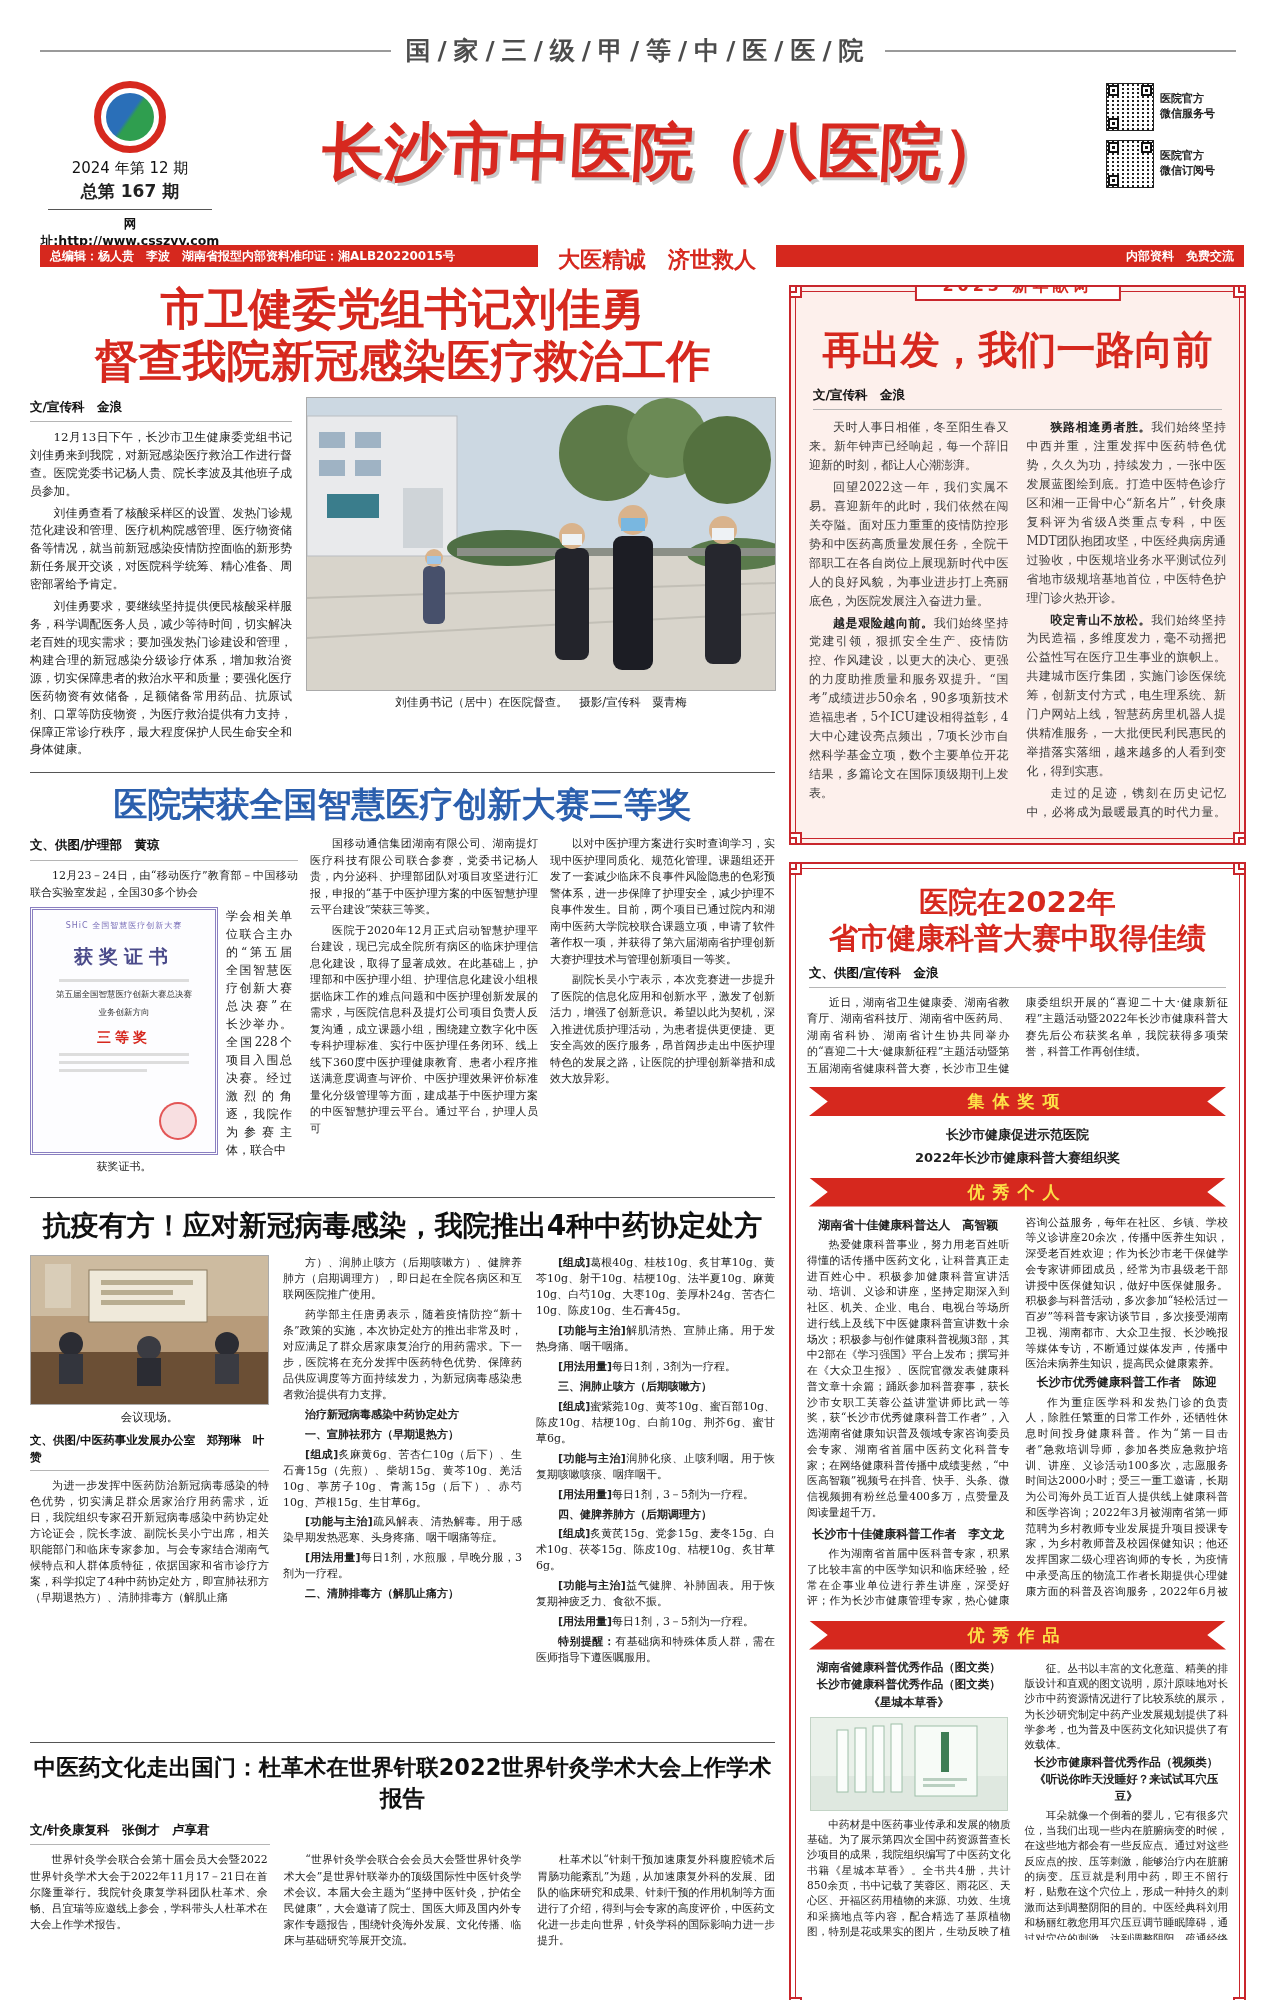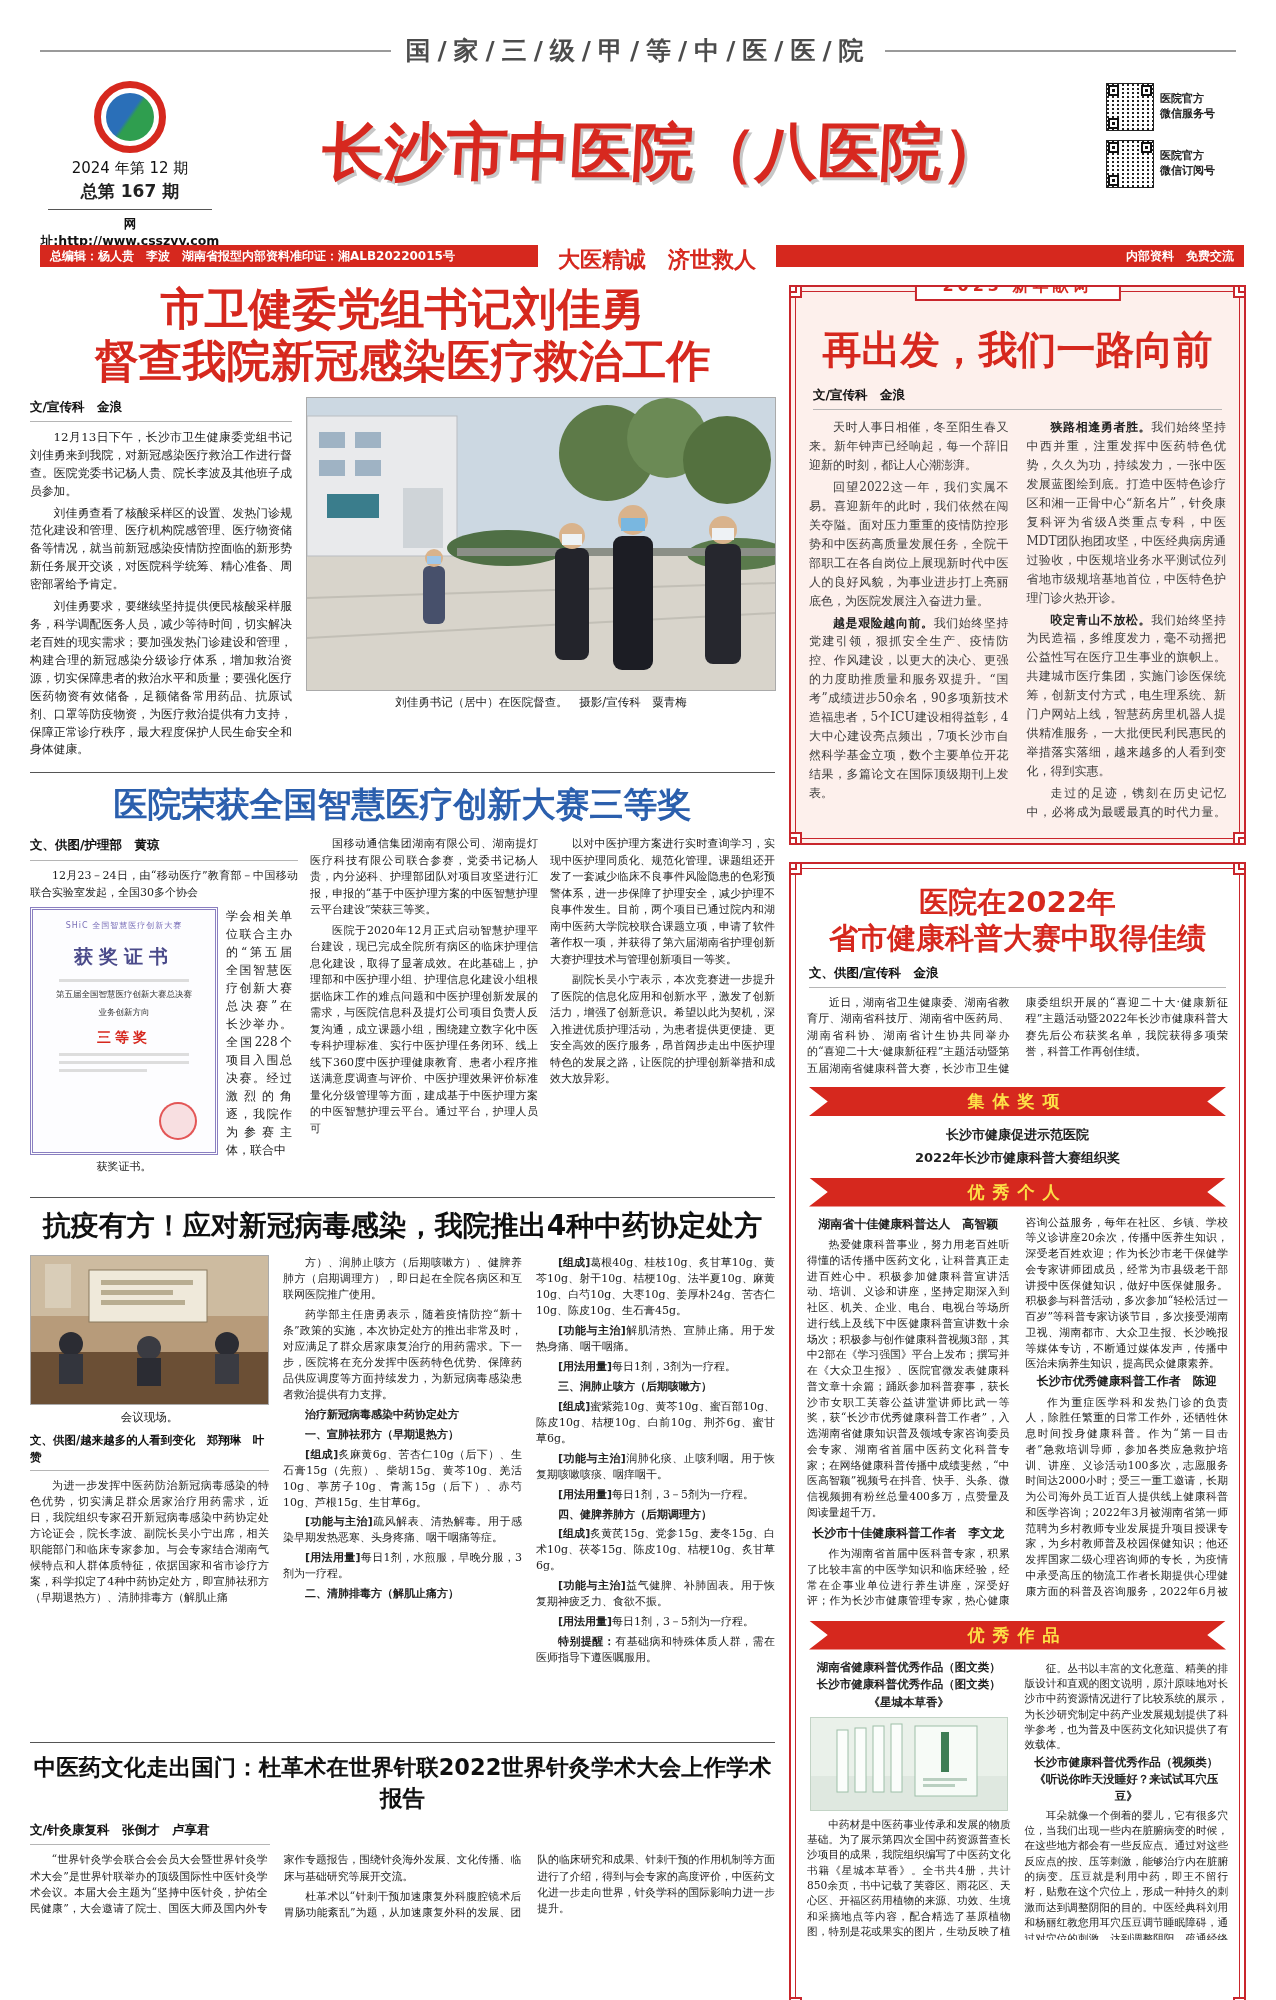--- a/index.html
+++ b/index.html
@@ -108,21 +108,21 @@
 
   .kp-box{height:1148px;background:#fff;margin-top:17px;padding:16px 16px 10px 16px;overflow:hidden;}
   .kp-title{color:#d6281e;font-family:"DejaVu Sans",sans-serif;font-weight:bold;font-size:29px;line-height:1.25;text-align:center;margin:4px 0 8px 0;}
   .kp-byline{margin:0 2px 7px 2px;}
   .kp-intro{columns:2;column-gap:16px;font-size:11px;line-height:1.5;margin-bottom:10px;}
   .ribbon{background:#d6281e;color:#fde047;font-family:"DejaVu Sans",sans-serif;font-weight:bold;
           font-size:17px;letter-spacing:8px;text-align:center;line-height:29px;height:29px;margin:8px 2px;
           clip-path:polygon(0 0,100% 0,95.5% 50%,100% 100%,0 100%,4.5% 50%);}
   .kp-coll{text-align:center;font-family:"DejaVu Sans",sans-serif;font-weight:bold;font-size:13px;line-height:1.75;}
   .kp-ind{columns:2;column-gap:16px;font-size:10.8px;line-height:1.46;height:398px;overflow:hidden;margin-top:4px;}
-  .ind-h{font-family:Liberation Mono, monospace;font-weight:bold;font-size:12px;text-align:center;margin:2px 0 3px 0;}
+  .ind-h{font-family:Liberation Sans, sans-serif;font-weight:bold;font-size:12px;text-align:center;margin:2px 0 3px 0;}
   .ind-t{margin:0 0 5px 0;text-indent:2em;text-align:justify;}
   .kp-works{display:flex;gap:14px;margin-top:4px;height:282px;overflow:hidden;}
   .wk-col{width:50%;font-size:10.6px;line-height:1.45;}
   .wk-h{font-family:"DejaVu Sans",sans-serif;font-weight:bold;font-size:11.5px;text-align:center;margin:1px 0;}
   .wk-p{margin:3px 0 0 0;text-indent:2em;text-align:justify;}
   .book{width:196px;height:92px;margin:6px auto;border:1px solid #c3d4c6;display:block;}
 
   
   .pfooter{margin:14px 30px 0 30px;border-top:4px solid #1c1c1c;padding-top:9px;
            font-size:12px;font-family:"DejaVu Sans",sans-serif;color:#111;display:flex;justify-content:center;flex-wrap:nowrap;white-space:nowrap;}
@@ -304,21 +304,21 @@
               <rect x="0" y="96" width="237" height="52" fill="#6b4f35"></rect>
               <circle cx="40" cy="88" r="12" fill="#2b2c33"></circle>
                 <rect x="28" y="98" width="24" height="30" fill="#33353d"></rect>
               <circle cx="118" cy="92" r="12" fill="#3a3b42"></circle>
                 <rect x="106" y="102" width="24" height="28" fill="#2b2c33"></rect>
               <circle cx="196" cy="88" r="12" fill="#2b2c33"></circle>
                 <rect x="184" y="98" width="24" height="30" fill="#3a3b42"></rect>
               <rect x="14" y="8" width="26" height="44" fill="#d9cdb8"></rect>
             </svg>
             <div class="caption">会议现场。</div>
-            <div class="byline" style="margin-top:6px;font-size:11.5px;">文、供图/越来越多的人看到变化　郑翔琳　叶赞</div>
+            <div class="byline" style="margin-top:6px;font-size:11.5px;">文、供图/中医药事业发展办公室　郑翔琳　叶赞</div>
             <div>
 
             <p class="rx"><span>为进一步发挥中医药防治新冠病毒感染的特色优势，切实满足群众居家治疗用药需求，近日，我院组织专家召开新冠病毒感染中药协定处方论证会，院长李波、副院长吴小宁出席，相关职能部门和临床专家参加。与会专家结合湖南气候特点和人群体质特征，依据国家和省市诊疗方案，科学拟定了4种中药协定处方，即宣肺祛邪方（早期退热方）、清肺排毒方（解肌止痛</span></p>
               </div>
           </div>
           <div class="a3-col">
 
           <p class="rx"><span>方）、润肺止咳方（后期咳嗽方）、健脾养肺方（启期调理方），即日起在全院各病区和互联网医院推广使用。</span></p>
               <p class="rx"><span>药学部主任唐勇表示，随着疫情防控“新十条”政策的实施，本次协定处方的推出非常及时，对应满足了群众居家康复治疗的用药需求。下一步，医院将在充分发挥中医药特色优势、保障药品供应调度等方面持续发力，为新冠病毒感染患者救治提供有力支撑。</span></p>
               <p class="rx"><b>治疗新冠病毒感染中药协定处方</b></p>
@@ -346,20 +346,21 @@
         </div>
       </article>
 
       <div class="rule"></div>
 
       <article>
         <div class="a4-title">中医药文化走出国门：杜革术在世界针联2022世界针灸学术大会上作学术报告</div>
         <div class="byline" style="width:240px;">文/针灸康复科　张倒才　卢享君</div>
         <div class="a4-cols">
 
+        <p class="body"><span>世界针灸学会联合会第十届会员大会暨2022世界针灸学术大会于2022年11月17－21日在首尔隆重举行。我院针灸康复学科团队杜革术、佘畅、吕宜瑞等应邀线上参会，学科带头人杜革术在大会上作学术报告。</span></p>
             <p class="body"><span>“世界针灸学会联合会会员大会暨世界针灸学术大会”是世界针联举办的顶级国际性中医针灸学术会议。本届大会主题为“坚持中医针灸，护佑全民健康”，大会邀请了院士、国医大师及国内外专家作专题报告，围绕针灸海外发展、文化传播、临床与基础研究等展开交流。</span></p>
             <p class="body"><span>杜革术以“针刺干预加速康复外科腹腔镜术后胃肠功能紊乱”为题，从加速康复外科的发展、团队的临床研究和成果、针刺干预的作用机制等方面进行了介绍，得到与会专家的高度评价，中医药文化进一步走向世界，针灸学科的国际影响力进一步提升。</span></p>
           </div>
       </article>
     </div>
 
     <div class="col-right">
 
       <section class="frame ny-box">
         <i class="knot k-tl"></i>

